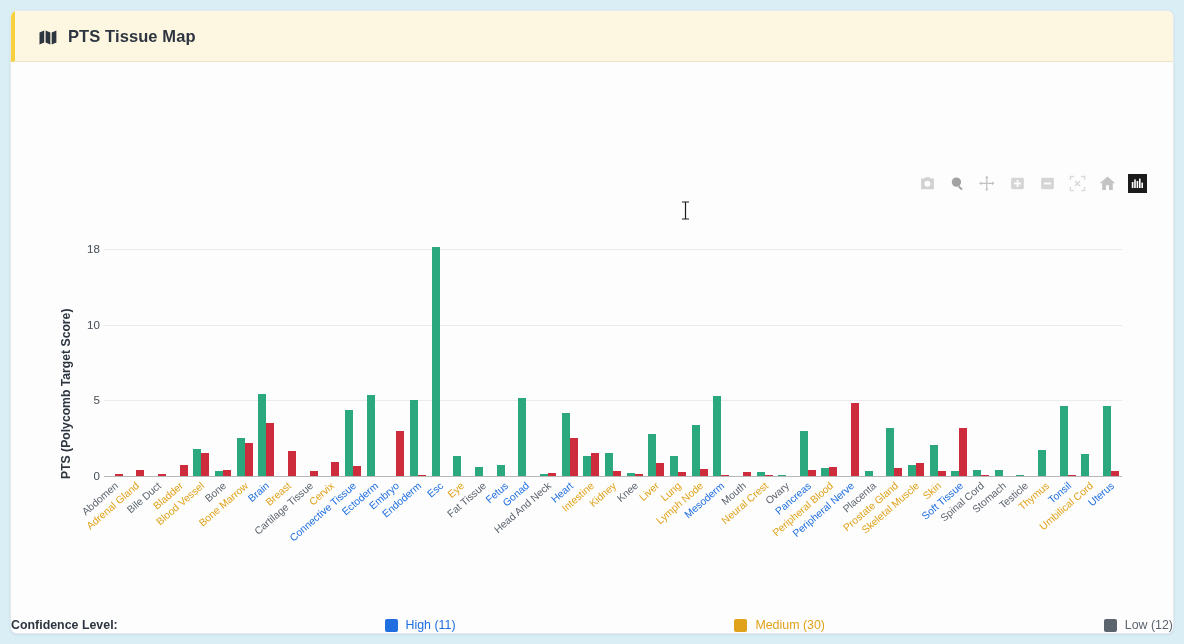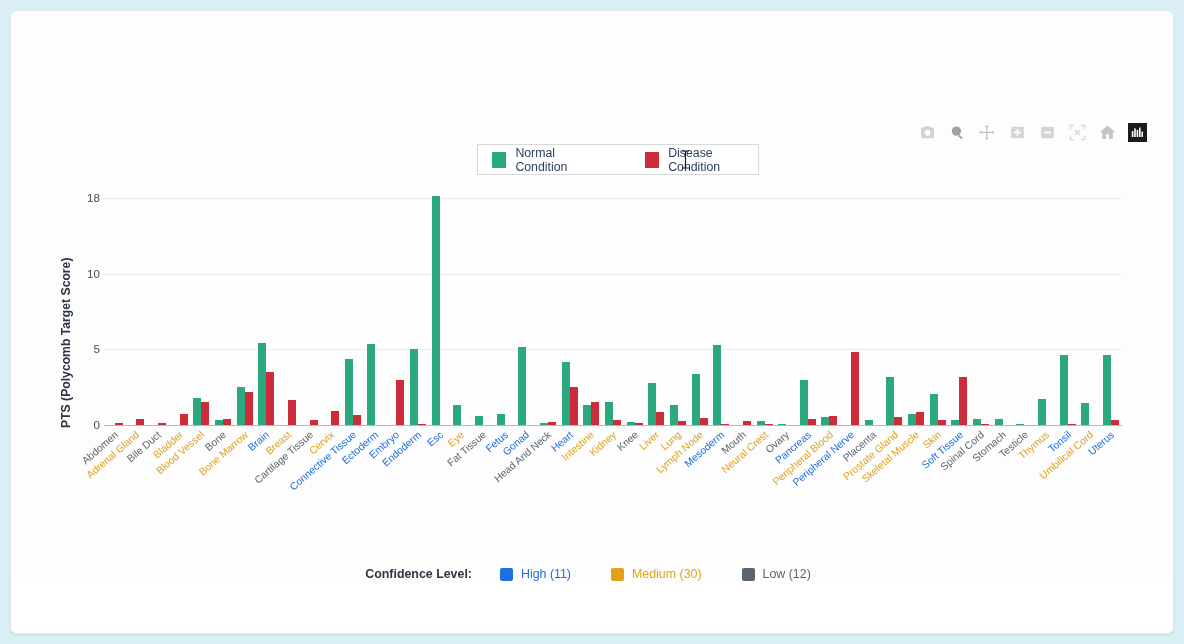--- a/index.html
+++ b/index.html
@@ -143,44 +143,54 @@
     transform: rotate(-41deg);
     text-align: right;
   }
   .cf-high { color: #1f6fe0; }
   .cf-med  { color: #e0a21a; }
   .cf-low  { color: #5c646e; }
   
   .conf-bar {
     position: absolute;
     left: 0; right: 0; top: 556px;
-    display: flex; align-items: center; justify-content: center;
+    display: flex; align-items: center; justify-content: space-between;
     gap: 0px;
   }
   .conf-title {
     font-size: 12.4px; font-weight: bold; color: #2d3540;
     margin-right: 28px;
   }
   .conf-item { display:flex; align-items:center; gap:8px; margin-right: 40px; }
-  .conf-item:last-child { margin-right: 8px; }
+  .conf-item:last-child { margin-right: 0; }
   .conf-sw { width: 13px; height: 13px; border-radius: 2px; }
   .conf-lbl { font-size: 12.4px; }
   .cursor-beam {
     position: absolute;
     left: 670px; top: 139px;
     width: 9px; height: 19px;
     pointer-events: none;
   }
 </style>
 </head>
 <body>
 
 <div id="app">
   <div class="card">
 
+    <div class="card-header">
+      <span class="hdr-icon">
+        <svg width="19" height="15" viewBox="0 0 19 15">
+          <path d="M0.5 2.4 L5.2 0.6 L5.2 12.4 L0.5 14.4 Z" fill="#2d3540"></path>
+          <path d="M6.6 0.6 L11.3 2.4 L11.3 14.4 L6.6 12.4 Z" fill="#2d3540"></path>
+          <path d="M12.7 2.4 L17.4 0.6 L17.4 12.4 L12.7 14.4 Z" fill="#2d3540"></path>
+        </svg>
+      </span>
+      <span class="hdr-title">PTS Tissue Map</span>
+    </div>
 
     <div class="plot-area">
 
       <div class="modebar">
         <div class="mb-btn">
           <svg width="17" height="17" viewBox="0 0 24 24" fill="#c8c8c8">
             <path d="M9 3 L8 5 L3 5 L3 20 L21 20 L21 5 L16 5 L15 3 Z M12 8.2 a4.2 4.2 0 1 1 0 8.4 a4.2 4.2 0 0 1 0 -8.4 Z"></path>
             <circle cx="12" cy="12.4" r="2.6" fill="#fdfdfd"></circle>
           </svg>
         </div>
@@ -224,31 +234,20 @@
           <svg width="13" height="13" viewBox="0 0 13 13">
             <rect x="0.8" y="5" width="1.6" height="6" fill="#ffffff"></rect>
             <rect x="3.2" y="2.4" width="1.6" height="8.6" fill="#ffffff"></rect>
             <rect x="5.6" y="4" width="1.6" height="7" fill="#ffffff"></rect>
             <rect x="8" y="1.6" width="1.6" height="9.4" fill="#ffffff"></rect>
             <rect x="10.4" y="5.6" width="1.6" height="5.4" fill="#ffffff"></rect>
           </svg>
         </div>
       </div>
 
-      <div class="plot-legend">
-        <div class="lg-item">
-          <span class="lg-swatch" style="background:#2ca87f"></span>
-          <span class="lg-txt">Normal Condition</span>
-        </div>
-        <span class="lg-gap"></span>
-        <div class="lg-item">
-          <span class="lg-swatch" style="background:#cc2c3b"></span>
-          <span class="lg-txt">Disease Condition</span>
-        </div>
-      </div>
 
       <span class="cursor-beam">
         <svg width="9" height="19" viewBox="0 0 9 19">
           <path d="M1 1 L8 1 M4.5 1 L4.5 18 M1 18 L8 18" stroke="#1c1c1c" stroke-width="1.2" fill="none"></path>
         </svg>
       </span>
 
       <div class="ylabel">PTS (Polycomb Target Score)</div>
 
       <div class="plot-inner">

